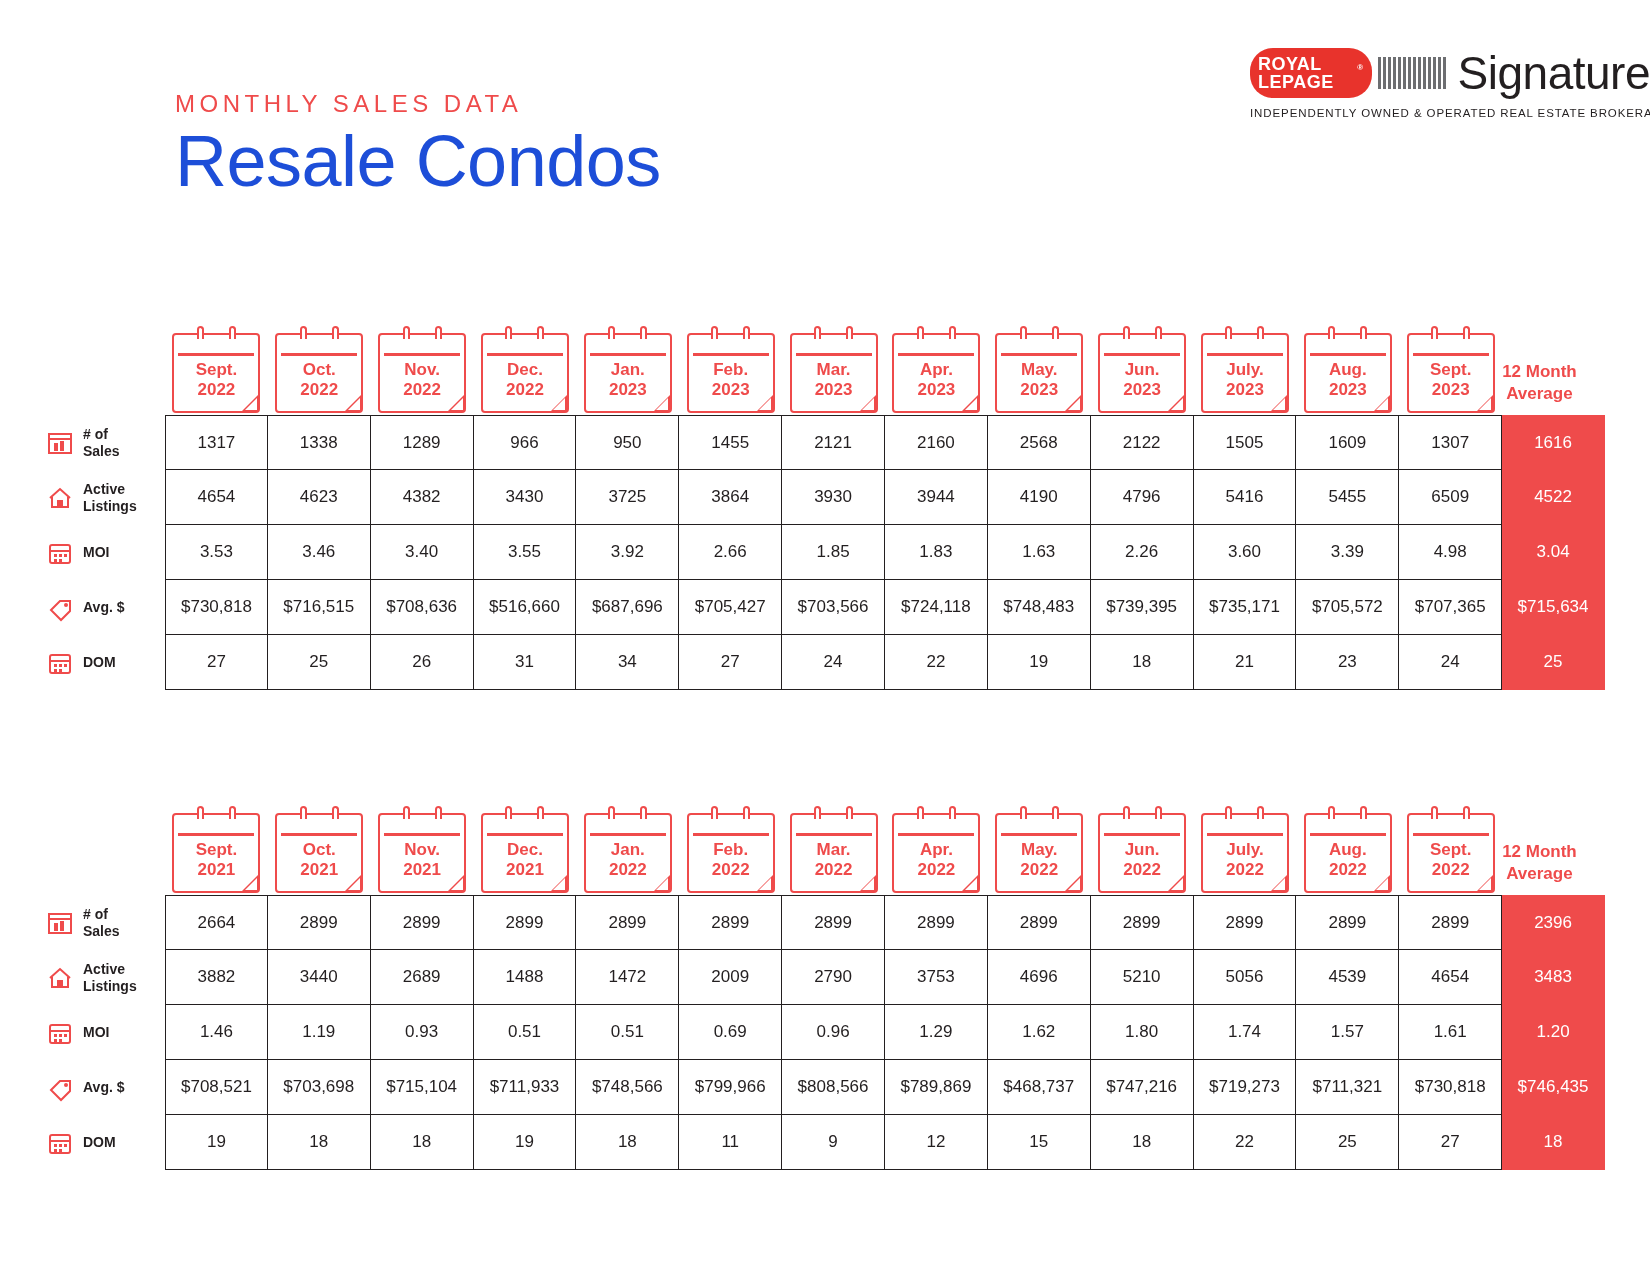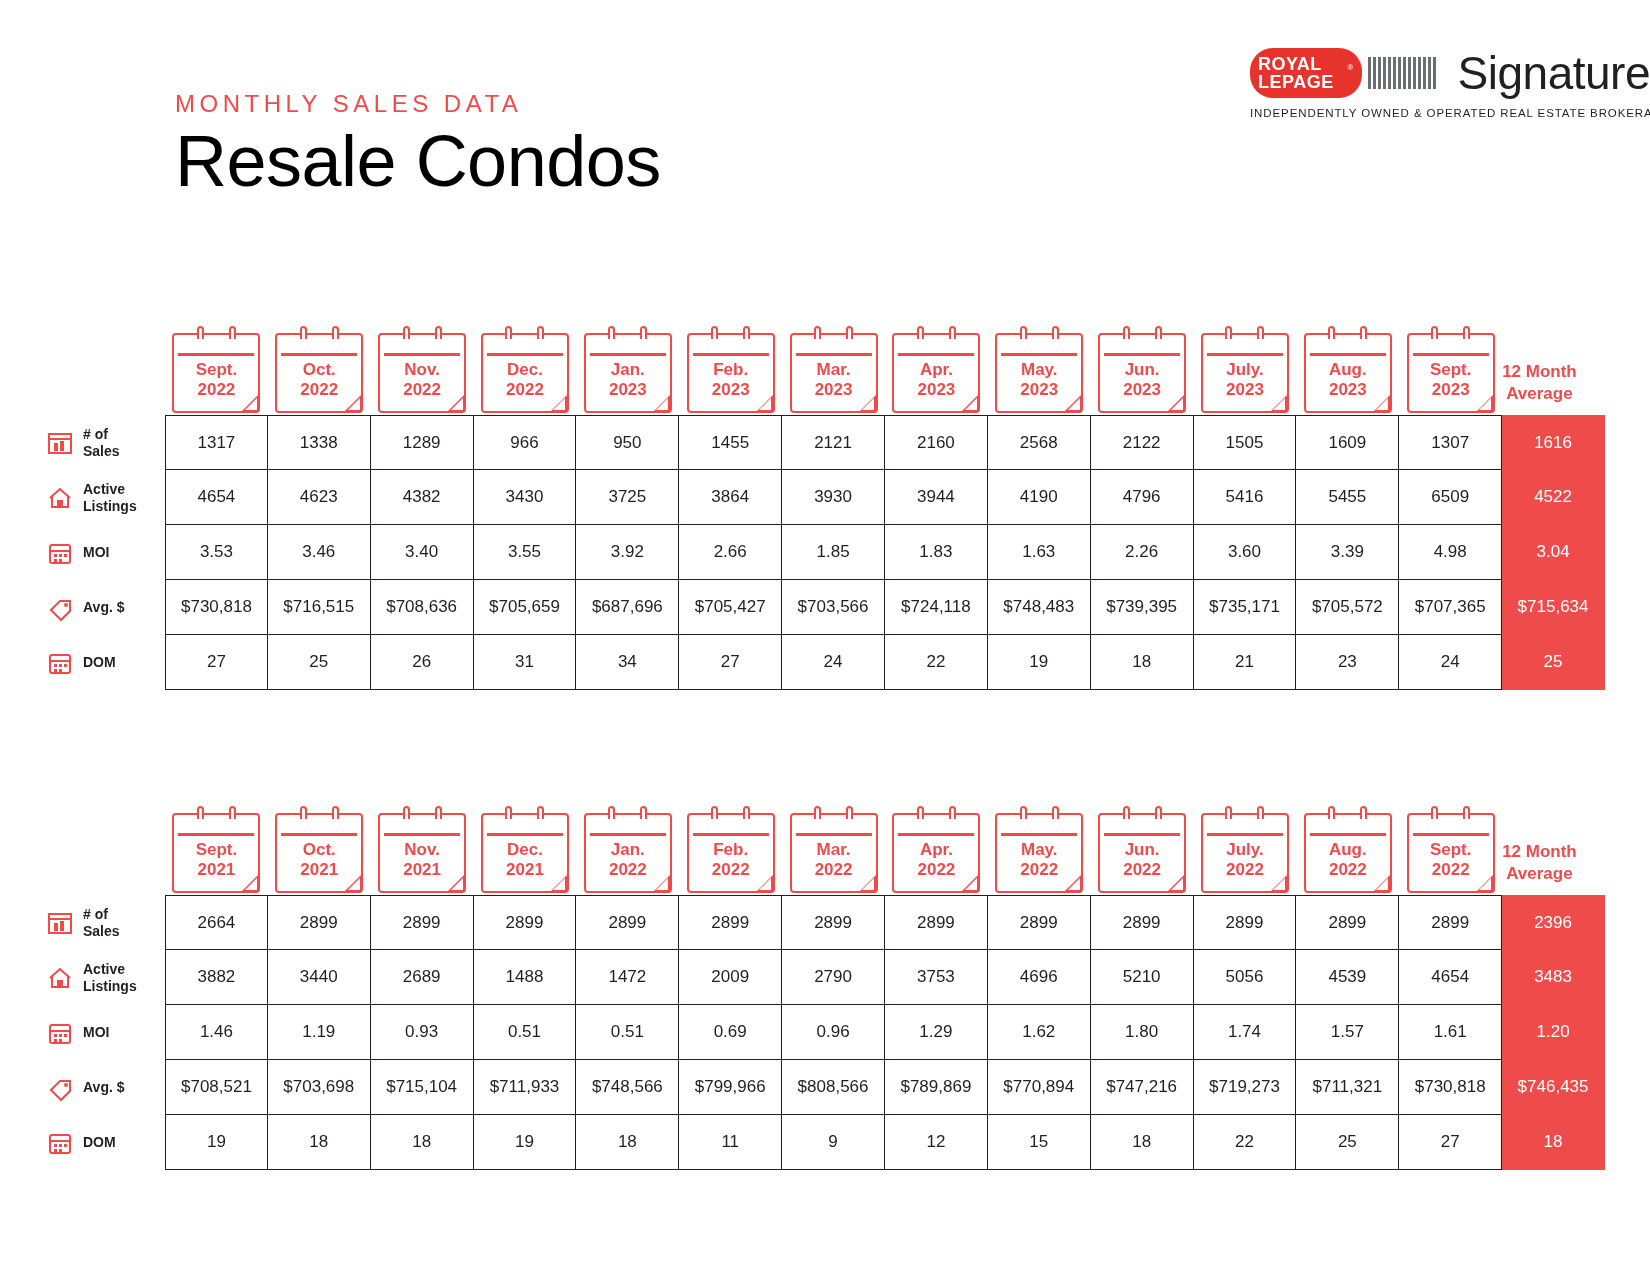--- a/index.html
+++ b/index.html
@@ -27,21 +27,21 @@
     font-size: 24px;
     letter-spacing: 4.5px;
     font-weight: 400;
     margin: 0 0 6px 0;
   }
   .title {
     font-size: 72px;
     font-weight: 400;
     letter-spacing: -0.5px;
     margin: 0;
-    color: #000000;
+    color: #1d4ed8;
     line-height: 1.05;
   }
 
   .logo {
     position: absolute;
     right: 0; top: 48px;
     width: 400px;
     text-align: left;
   }
   .logo-top {
@@ -71,21 +71,21 @@
   }
   .logo-bars i {
     display: block;
     width: 3px;
     background: #6d6e71;
   }
   .logo-sig {
     font-size: 46px;
     font-weight: 400;
     letter-spacing: -0.5px;
-    margin-left: 16px;
+    margin-left: 6px;
     color: #231f20;
     line-height: 1;
   }
   .logo-sub {
     margin-top: 9px;
     font-size: 11.5px;
     letter-spacing: 0.9px;
     color: #231f20;
     white-space: nowrap;
   }
@@ -522,21 +522,21 @@
       <div class="rowlabel">
         <svg class="ric" viewBox="0 0 30 28">
           <path d="M6 16 L15 7 L25 7 L25 17 L16 26 Z" fill="none" stroke="#ef4b4b" stroke-width="2"></path>
           <circle cx="21" cy="11" r="2" fill="#ef4b4b"></circle>
         </svg>
         <span>Avg. $</span>
       </div>
       <div class="cell first">$730,818</div>
       <div class="cell">$716,515</div>
       <div class="cell">$708,636</div>
-      <div class="cell">$705,659</div>
+      <div class="cell">$516,660</div>
       <div class="cell">$687,696</div>
       <div class="cell">$705,427</div>
       <div class="cell">$703,566</div>
       <div class="cell">$724,118</div>
       <div class="cell">$748,483</div>
       <div class="cell">$739,395</div>
       <div class="cell">$735,171</div>
       <div class="cell">$705,572</div>
       <div class="cell">$707,365</div>
       <div class="cell avg">$715,634</div>
@@ -847,21 +847,21 @@
         <span>Avg. $</span>
       </div>
       <div class="cell first">$708,521</div>
       <div class="cell">$703,698</div>
       <div class="cell">$715,104</div>
       <div class="cell">$711,933</div>
       <div class="cell">$748,566</div>
       <div class="cell">$799,966</div>
       <div class="cell">$808,566</div>
       <div class="cell">$789,869</div>
-      <div class="cell">$770,894</div>
+      <div class="cell">$468,737</div>
       <div class="cell">$747,216</div>
       <div class="cell">$719,273</div>
       <div class="cell">$711,321</div>
       <div class="cell">$730,818</div>
       <div class="cell avg">$746,435</div>
     </div>
 
     <div class="grid data-row">
       <div class="rowlabel">
         <svg class="ric" viewBox="0 0 30 28">

